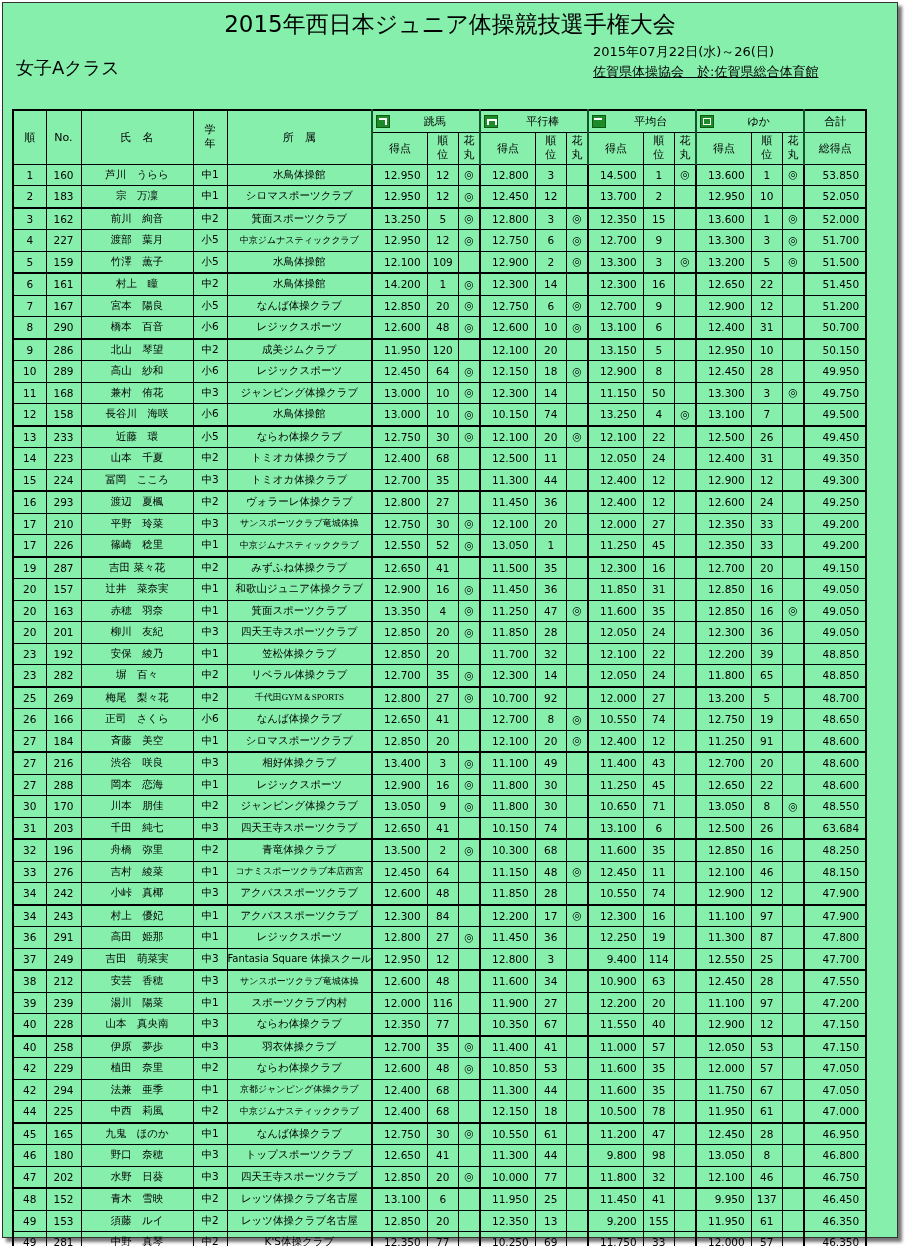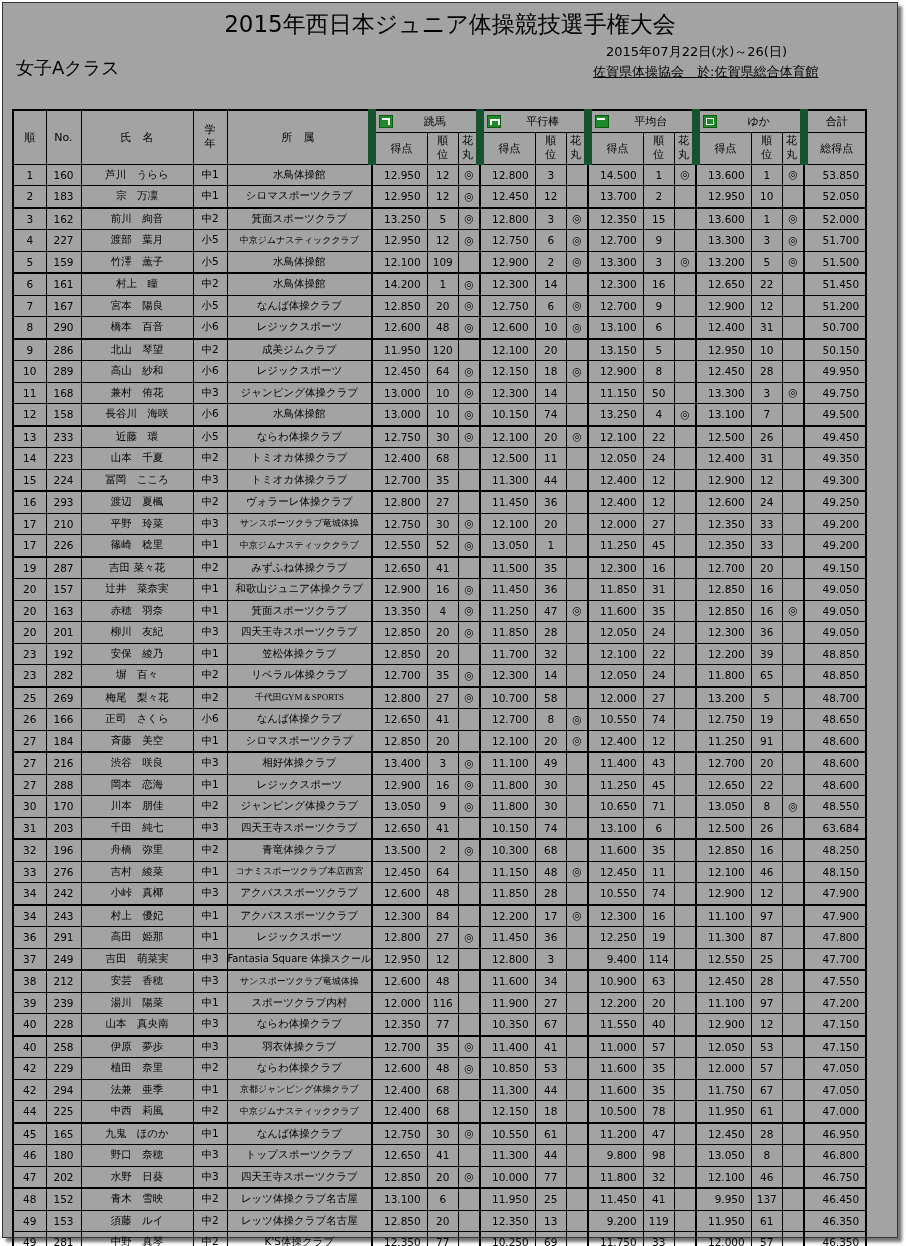--- a/index.html
+++ b/index.html
@@ -1,35 +1,35 @@
 <!DOCTYPE html>
 <html><head>
 <meta charset="utf-8">
 <style>
   html, body { margin:0; padding:0; background:#ffffff; }
   body { width:906px; height:1246px; position:relative; overflow:hidden;
          font-family:"DejaVu Sans", "Liberation Sans", sans-serif; color:#000; }
   .page { position:absolute; left:2px; top:2px; width:894px; height:1234px;
-          background:#a3a3a3; border:1px solid #333;
+          background:#86efac; border:1px solid #333;
           box-shadow:4px 4px 3px #777; }
   .title { position:absolute; left:0; width:100%; top:6px; text-align:center;
            font-size:23px; letter-spacing:0px; }
   .class-label { position:absolute; left:13px; top:53px; font-size:18px; }
-  .date { position:absolute; left:590px; top:40px; font-size:13px;margin-left:13px; }
+  .date { position:absolute; left:590px; top:40px; font-size:13px; }
   .org { position:absolute; left:590px; top:60px; font-size:13px;text-decoration:underline; }
   table { position:absolute; left:9px; top:106px; border-collapse:collapse;
           table-layout:fixed; font-size:10.5px; }
   td, th { border:1px solid #000; padding:0; height:20.5px; text-align:center;
            font-weight:normal; white-space:nowrap; overflow:hidden; }
   th { font-size:11px; }
   .outer { border:2px solid #000; }
   tr.thick td { border-bottom:2px solid #000; }
   td.num { text-align:right; padding-right:6px; }
   td.lbold { border-left:2px solid #000; }
-  th.lbold { border-left:8px solid #14532d; }
+  th.lbold { border-left:2px solid #14532d; }
   .evt { display:flex; align-items:center; height:100%; }
   .ico { display:inline-block; width:12px; height:11px; background:#1f8a2a;
          border:1px solid #0a5a12; margin-left:3px; position:relative; }
   .ico.v::after { content:""; position:absolute; left:2px; top:2px; width:6px; height:5px;
          border-top:2px solid #fff; border-right:2px solid #fff; }
   .ico.b::after { content:""; position:absolute; left:2px; top:3px; width:6px; height:4px;
          border-top:2px solid #fff; border-left:2px solid #fff; border-right:2px solid #fff; }
   .ico.bb::after { content:""; position:absolute; left:1px; top:2px; width:8px; height:4px;
          border-top:2px solid #fff; }
   .ico.f::after { content:""; position:absolute; left:2px; top:2px; width:6px; height:5px;
@@ -603,21 +603,21 @@
         <tr>
           <td class="">25</td>
           <td class="">269</td>
           <td class="">梅尾　梨々花</td>
           <td class="">中2</td>
           <td class="org-small">千代田GYM＆SPORTS</td>
           <td class="num lbold">12.800</td>
           <td class="">27</td>
           <td class="fl">◎</td>
           <td class="num lbold">10.700</td>
-          <td class="">58</td>
+          <td class="">92</td>
           <td class="fl"></td>
           <td class="num lbold">12.000</td>
           <td class="">27</td>
           <td class="fl"></td>
           <td class="num lbold">13.200</td>
           <td class="">5</td>
           <td class="fl"></td>
           <td class="num lbold">48.700</td>
         </tr>
         <tr>
@@ -1086,21 +1086,21 @@
           <td class="">須藤　ルイ</td>
           <td class="">中2</td>
           <td class="">レッツ体操クラブ名古屋</td>
           <td class="num lbold">12.850</td>
           <td class="">20</td>
           <td class="fl"></td>
           <td class="num lbold">12.350</td>
           <td class="">13</td>
           <td class="fl"></td>
           <td class="num lbold">9.200</td>
-          <td class="">119</td>
+          <td class="">155</td>
           <td class="fl"></td>
           <td class="num lbold">11.950</td>
           <td class="">61</td>
           <td class="fl"></td>
           <td class="num lbold">46.350</td>
         </tr>
         <tr>
           <td class="">49</td>
           <td class="">281</td>
           <td class="">中野　真琴</td>

